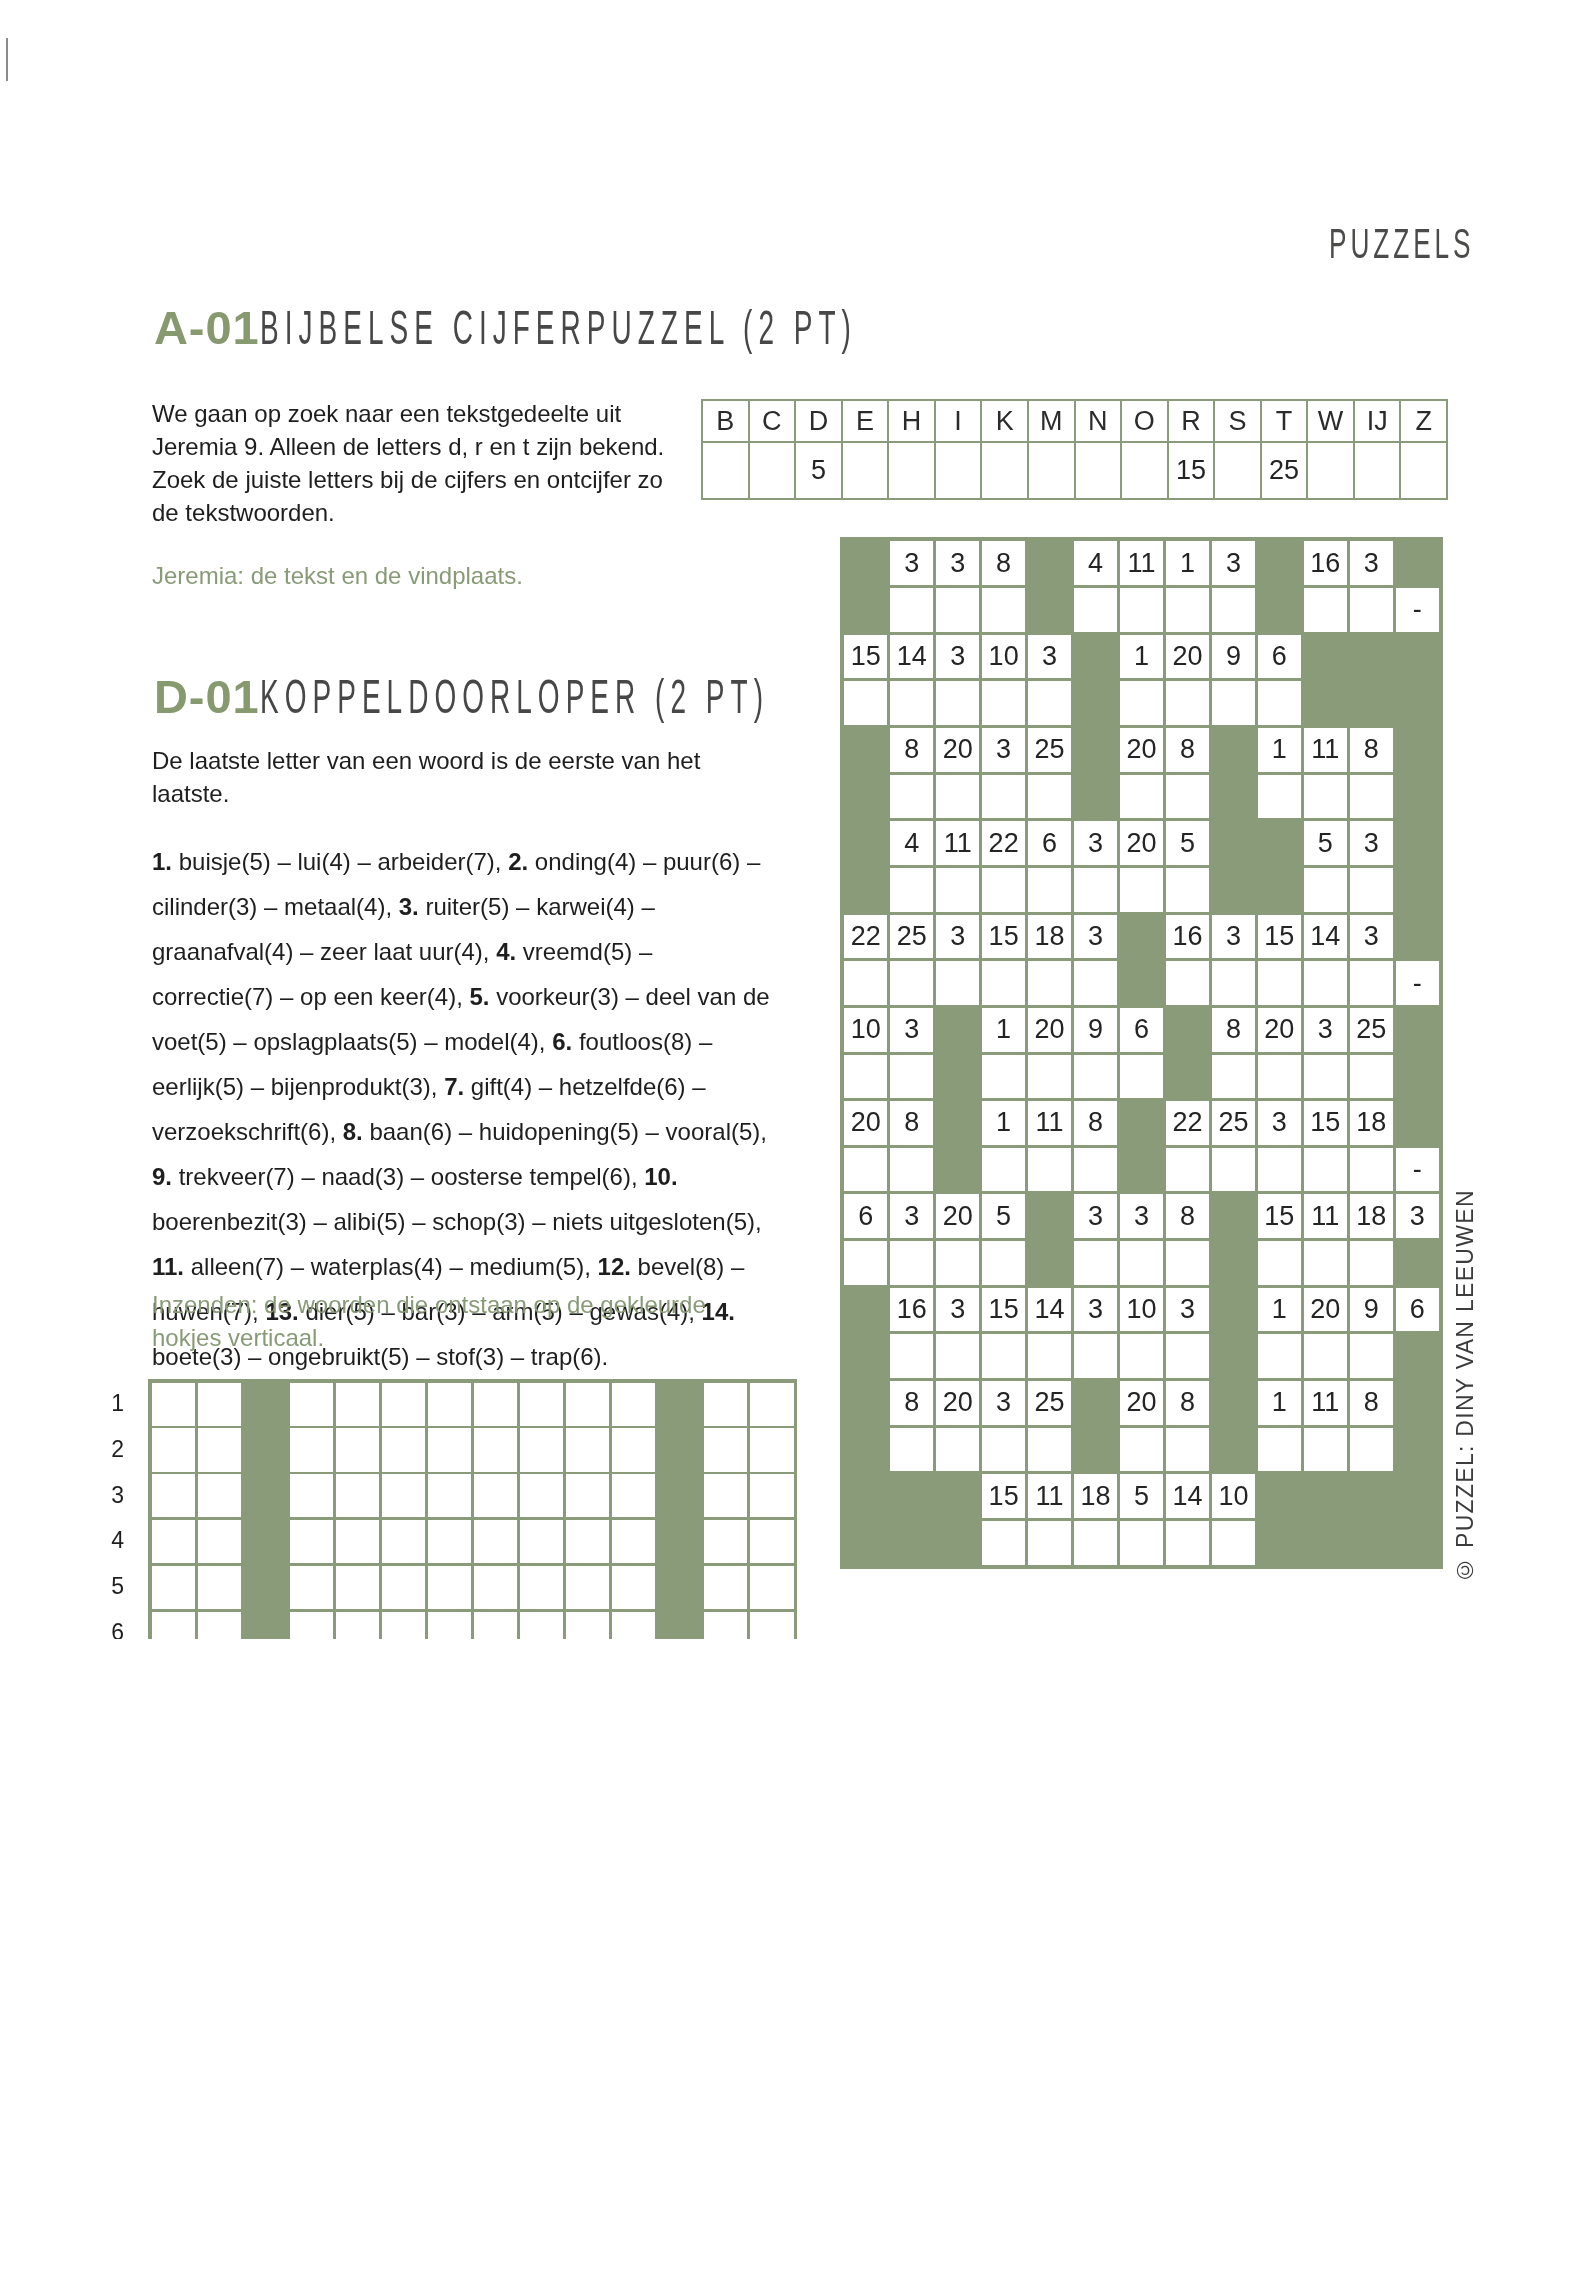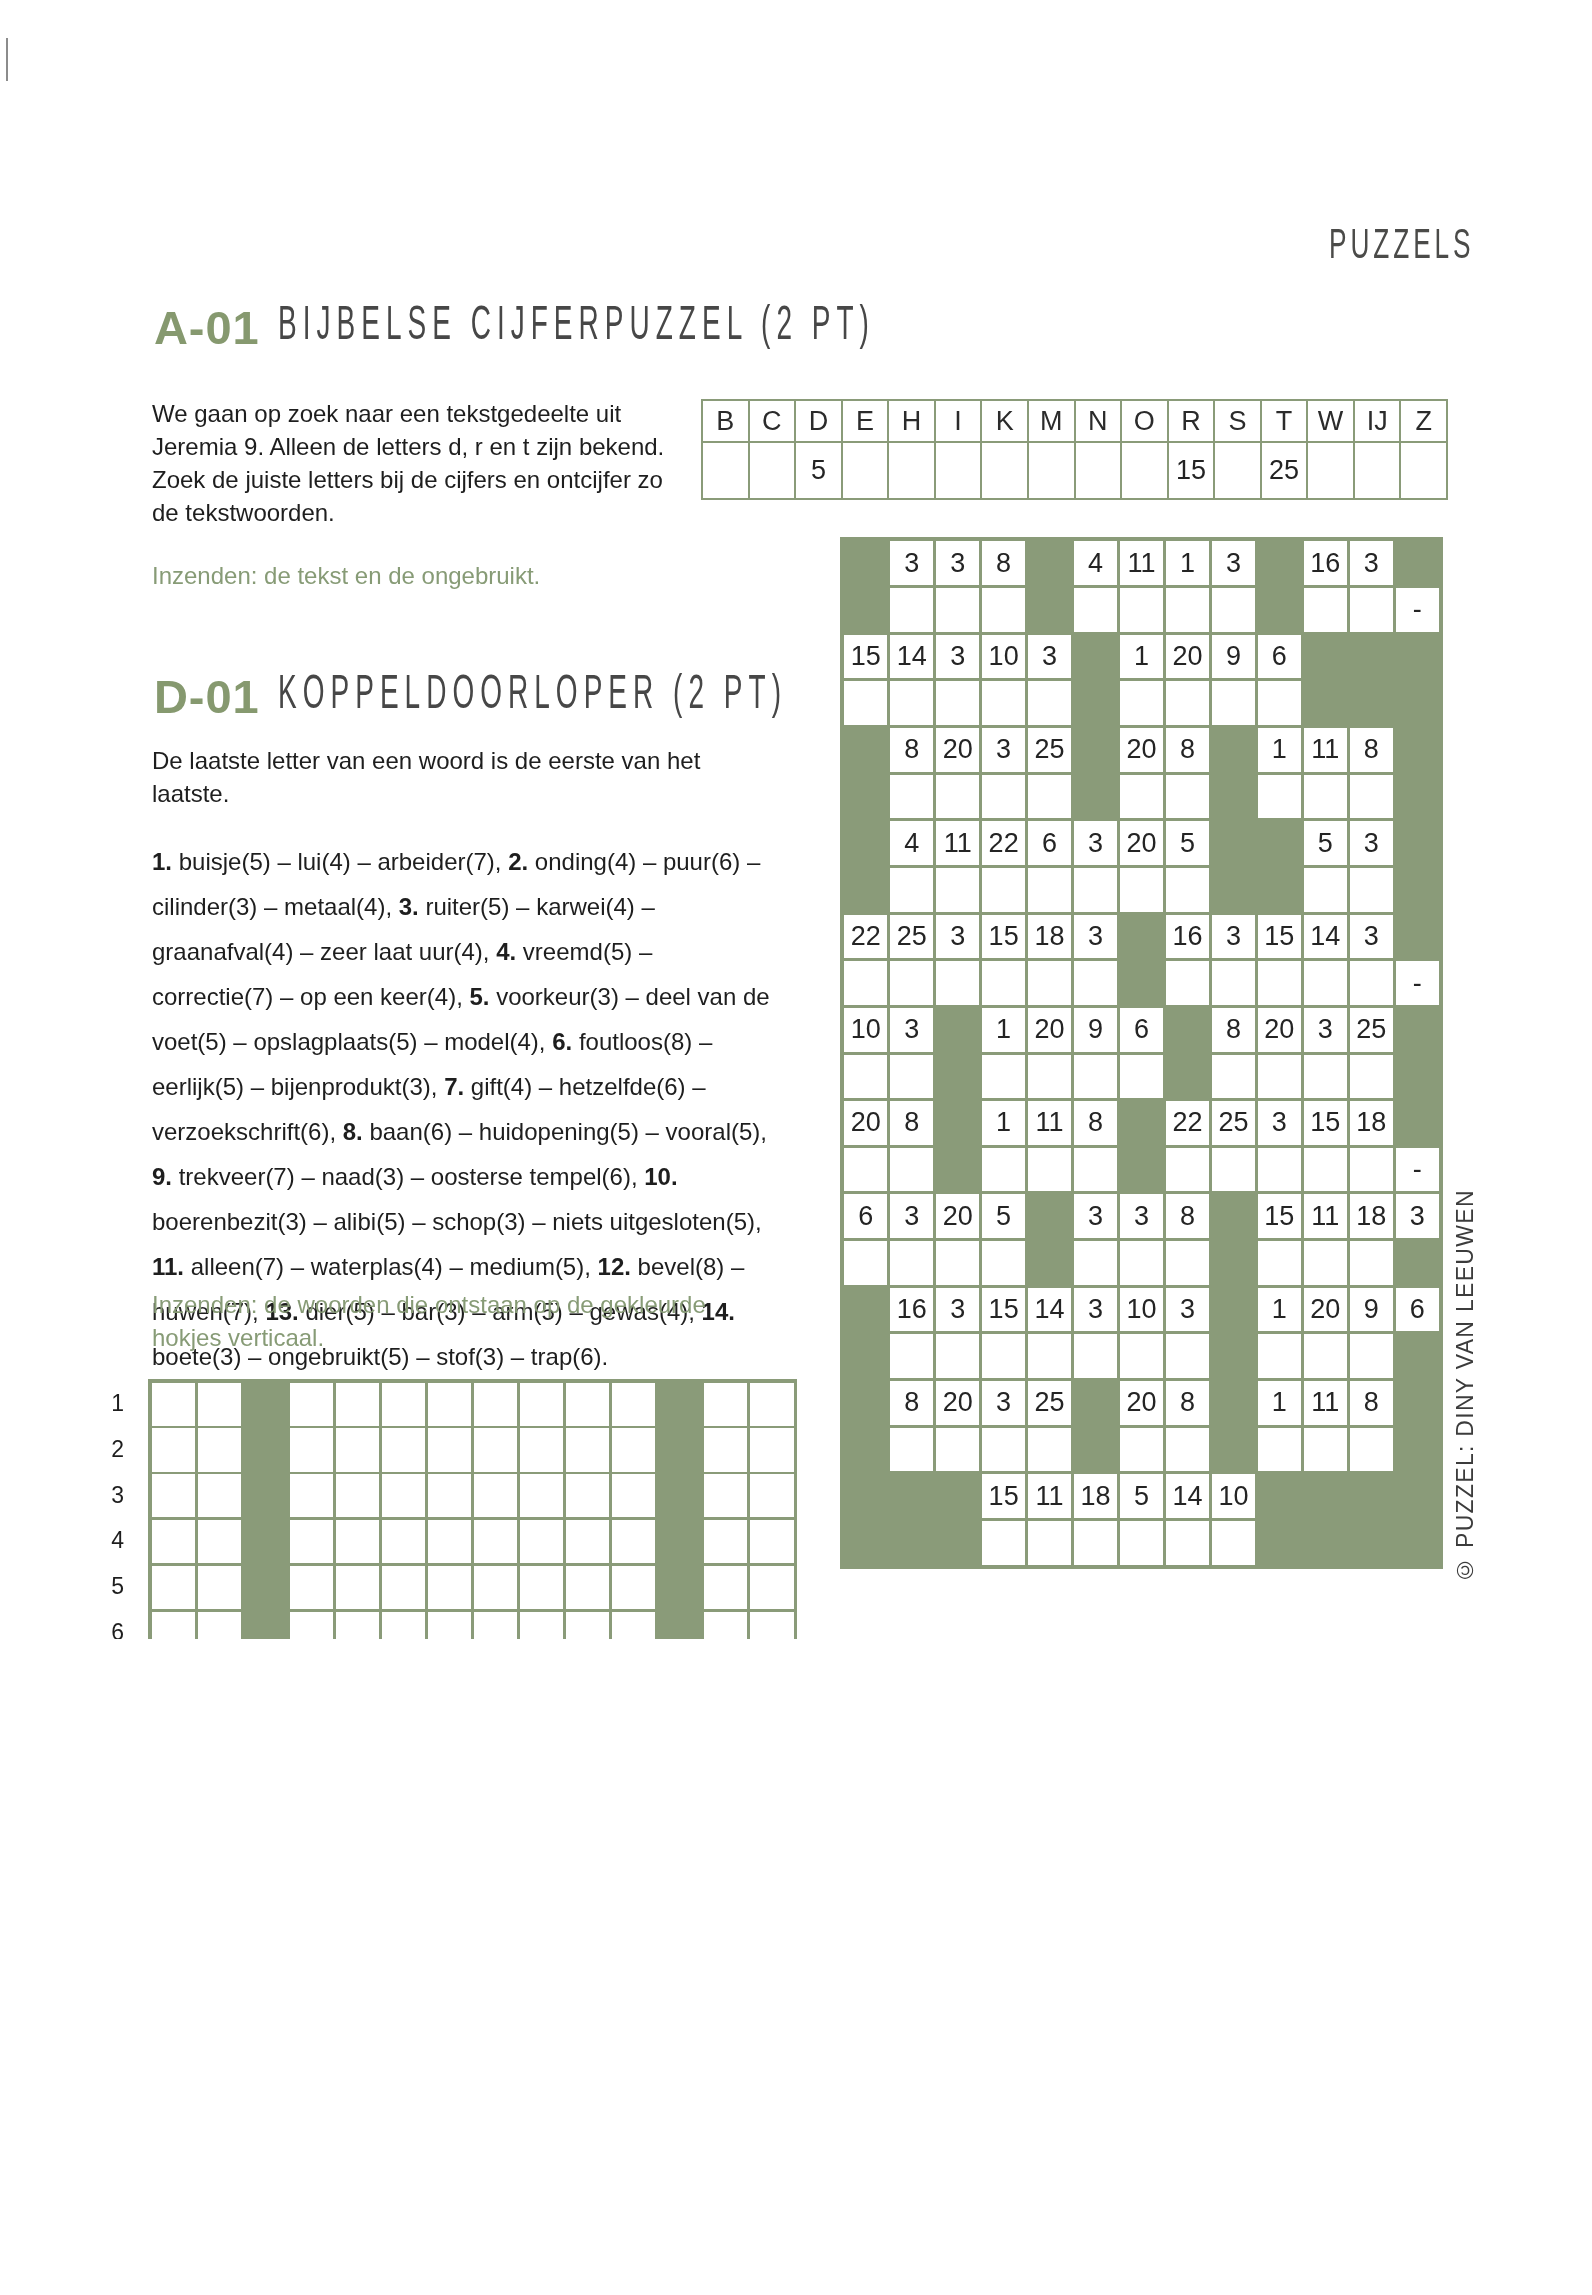--- a/index.html
+++ b/index.html
@@ -1,21 +1,21 @@
 <!DOCTYPE html>
 <html style="font-size:14px"><head>
 <meta charset="utf-8">
 <style>
   html,body{margin:0;padding:0;}
   .page{position:relative;width:1592px;height:1639px;background:#ffffff;overflow:hidden;
         font-family:"Liberation Sans",sans-serif;color:#1e1e1e;}
   .cropmark{position:absolute;left:6px;top:38px;width:1.7px;height:43px;background:#8c8c8c;}
   .puzzels{position:absolute;left:1329px;top:219px;font-size:35px;letter-spacing:5.2px;
            color:#4b4b49;transform:scale(0.75,1.22);transform-origin:left top;white-space:nowrap;}
-  .phead{position:absolute;display:flex;align-items:center;gap:19px;}
+  .phead{position:absolute;display:flex;align-items:flex-end;gap:1px;}
   #a-header{left:154px;top:300px;}
   #d-header{left:154px;top:669px;}
   .pcode{font-weight:700;font-size:47px;color:#86996f;letter-spacing:0.9px;}
   .ptitle-text{display:inline-block;font-size:40px;color:#474747;letter-spacing:8.6px;
                font-weight:400;transform:scale(0.70,1.22);transform-origin:left bottom;white-space:nowrap;}
   .intro{position:absolute;font-size:24px;line-height:33px;color:#1e1e1e;margin:0;}
   #a-intro{left:152px;top:397px;width:544px;}
   #d-intro{left:152px;top:744px;width:621px;}
   .inzenden{position:absolute;font-size:24px;line-height:33px;color:#879b76;margin:0;}
   #a-inzenden{left:152px;top:559px;}
@@ -64,21 +64,21 @@
 
   <div class="cropmark"></div>
 
   <div class="puzzels">PUZZELS</div>
 
   <div class="phead" id="a-header">
     <span class="pcode">A-01</span>
     <span class="ptitle-text">BIJBELSE CIJFERPUZZEL (2 PT)</span>
   </div>
   <p class="intro" id="a-intro">We gaan op zoek naar een tekstgedeelte uit Jeremia 9. Alleen de letters d, r en t zijn bekend. Zoek de juiste letters bij de cijfers en ontcijfer zo de tekstwoorden.</p>
-  <p class="inzenden" id="a-inzenden">Inzenden: de tekst en de ongebruikt.</p>
+  <p class="inzenden" id="a-inzenden">Jeremia: de tekst en de vindplaats.</p>
 
   <table class="letter-table">
     <tbody>
       <tr id="lt-letters">
           <td class="lt-letter">B</td>
           <td class="lt-letter">C</td>
           <td class="lt-letter">D</td>
           <td class="lt-letter">E</td>
           <td class="lt-letter">H</td>
           <td class="lt-letter">I</td>

